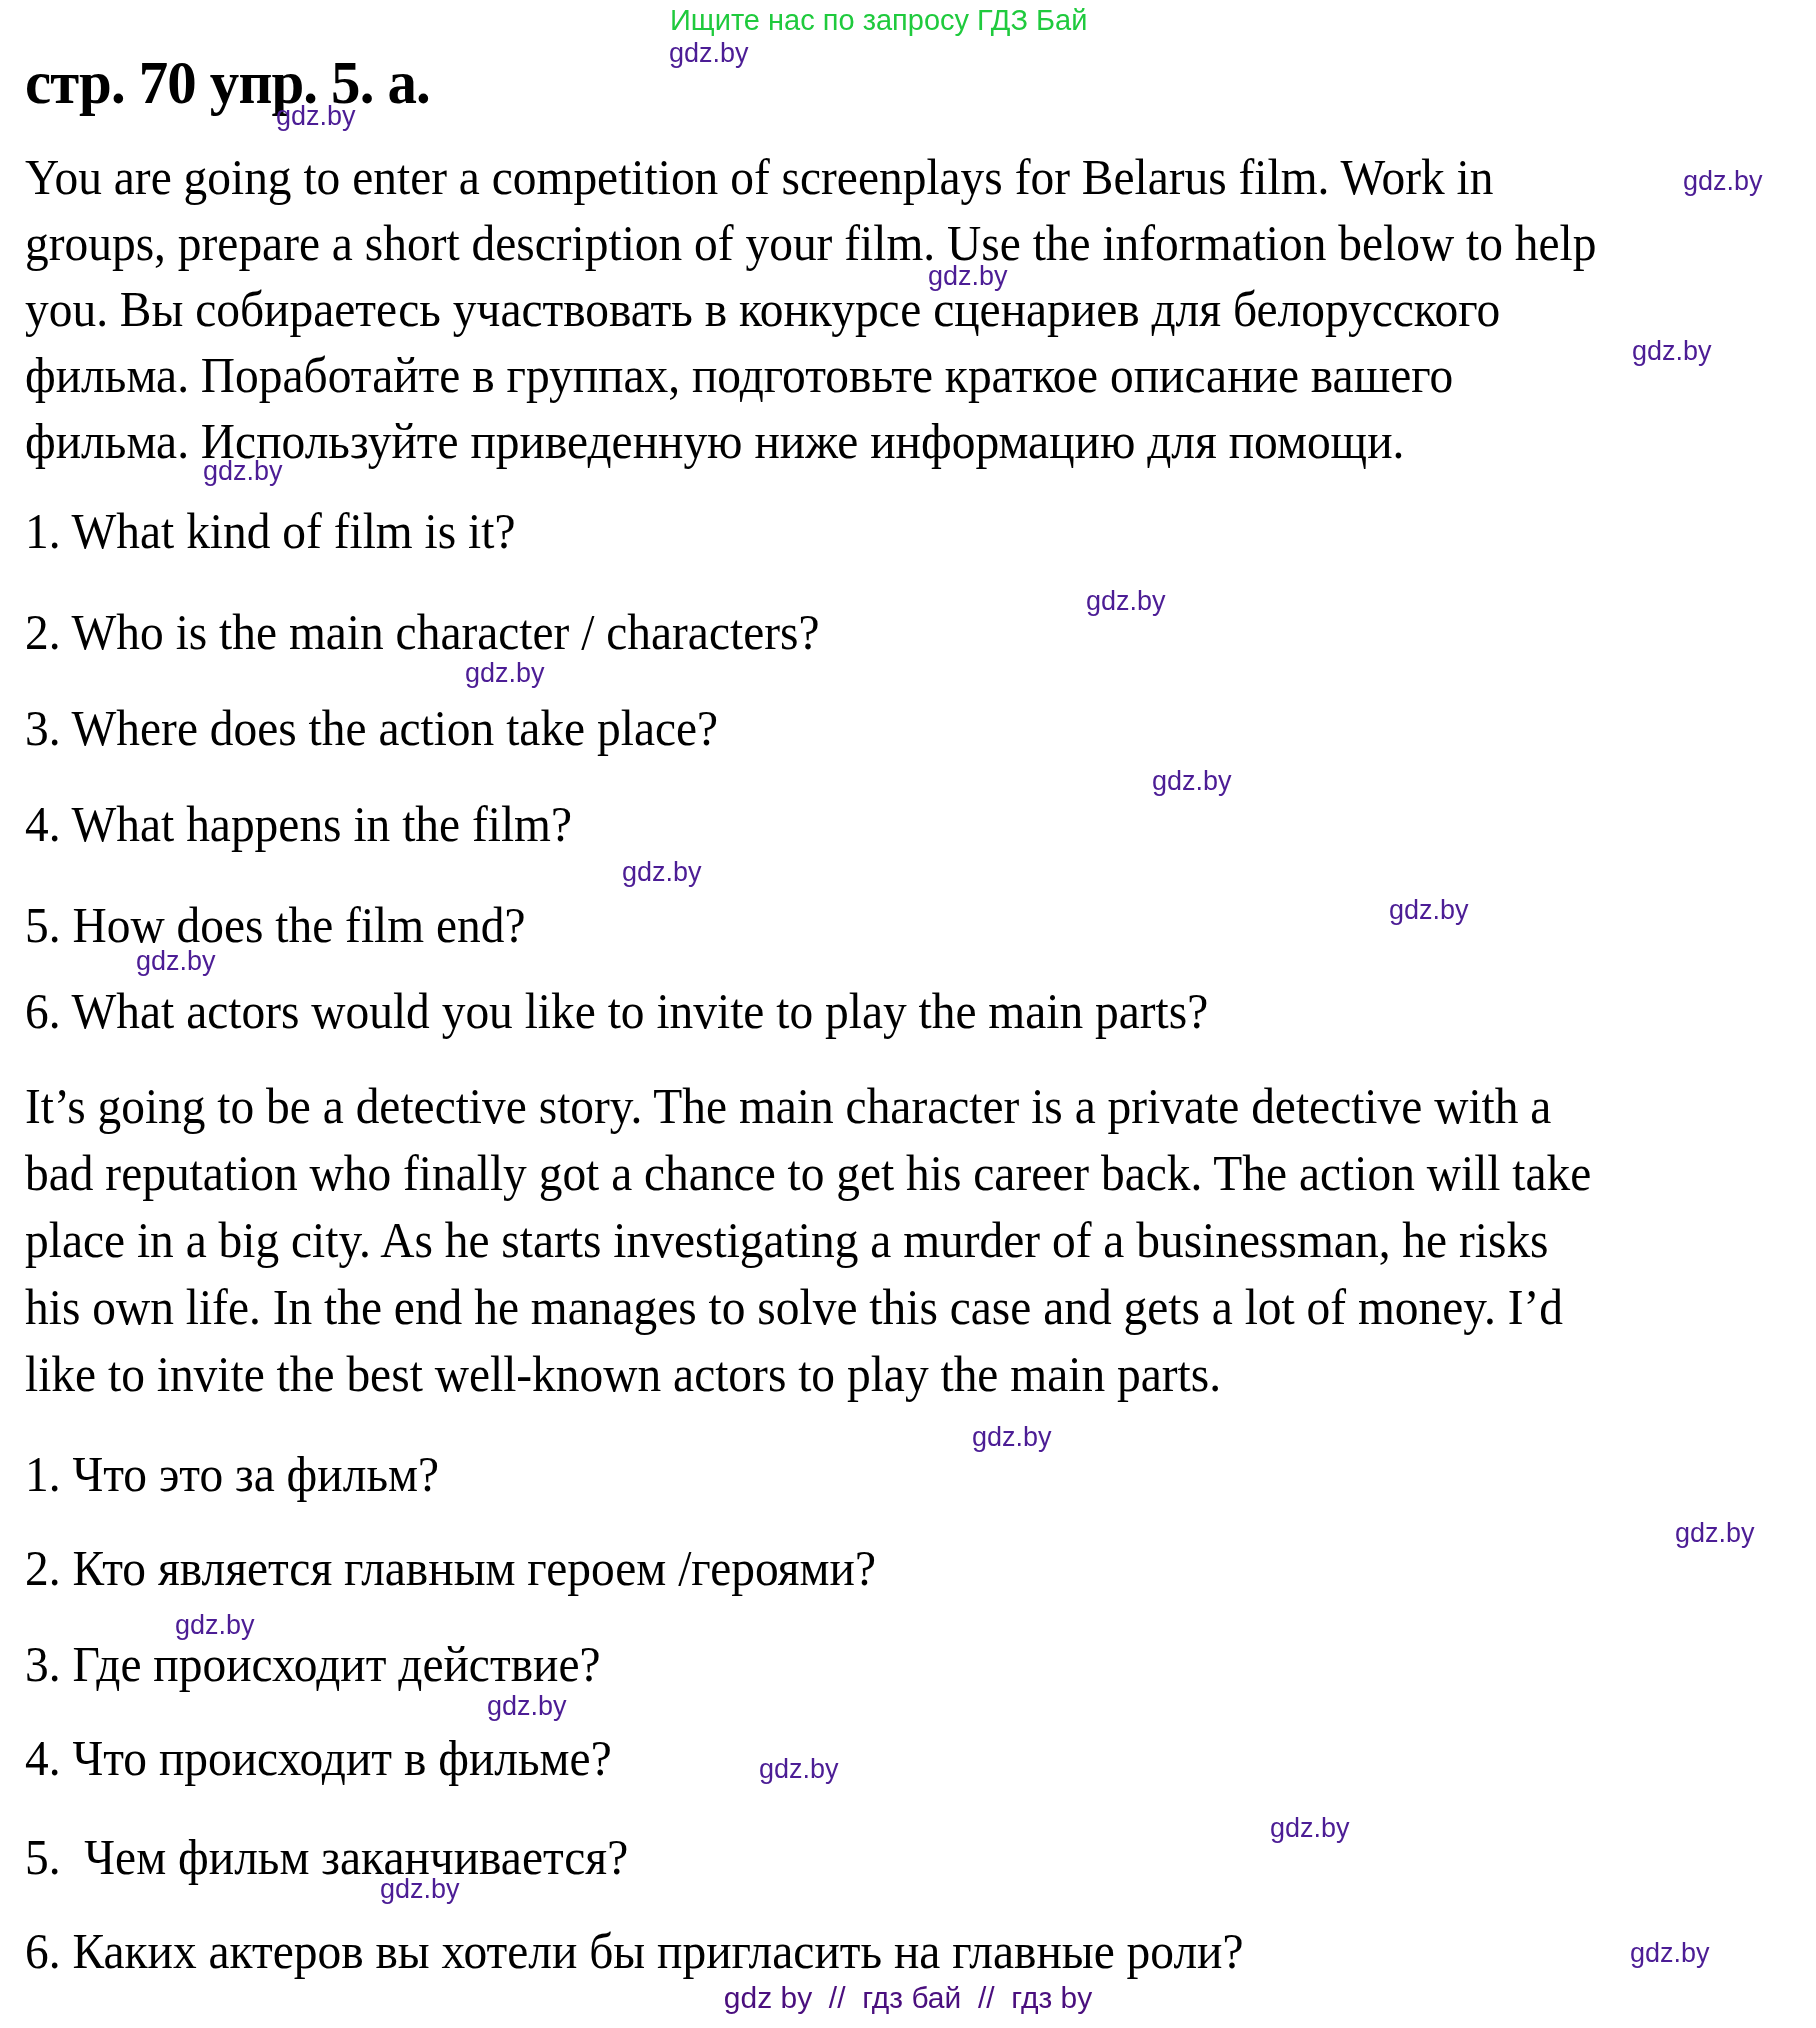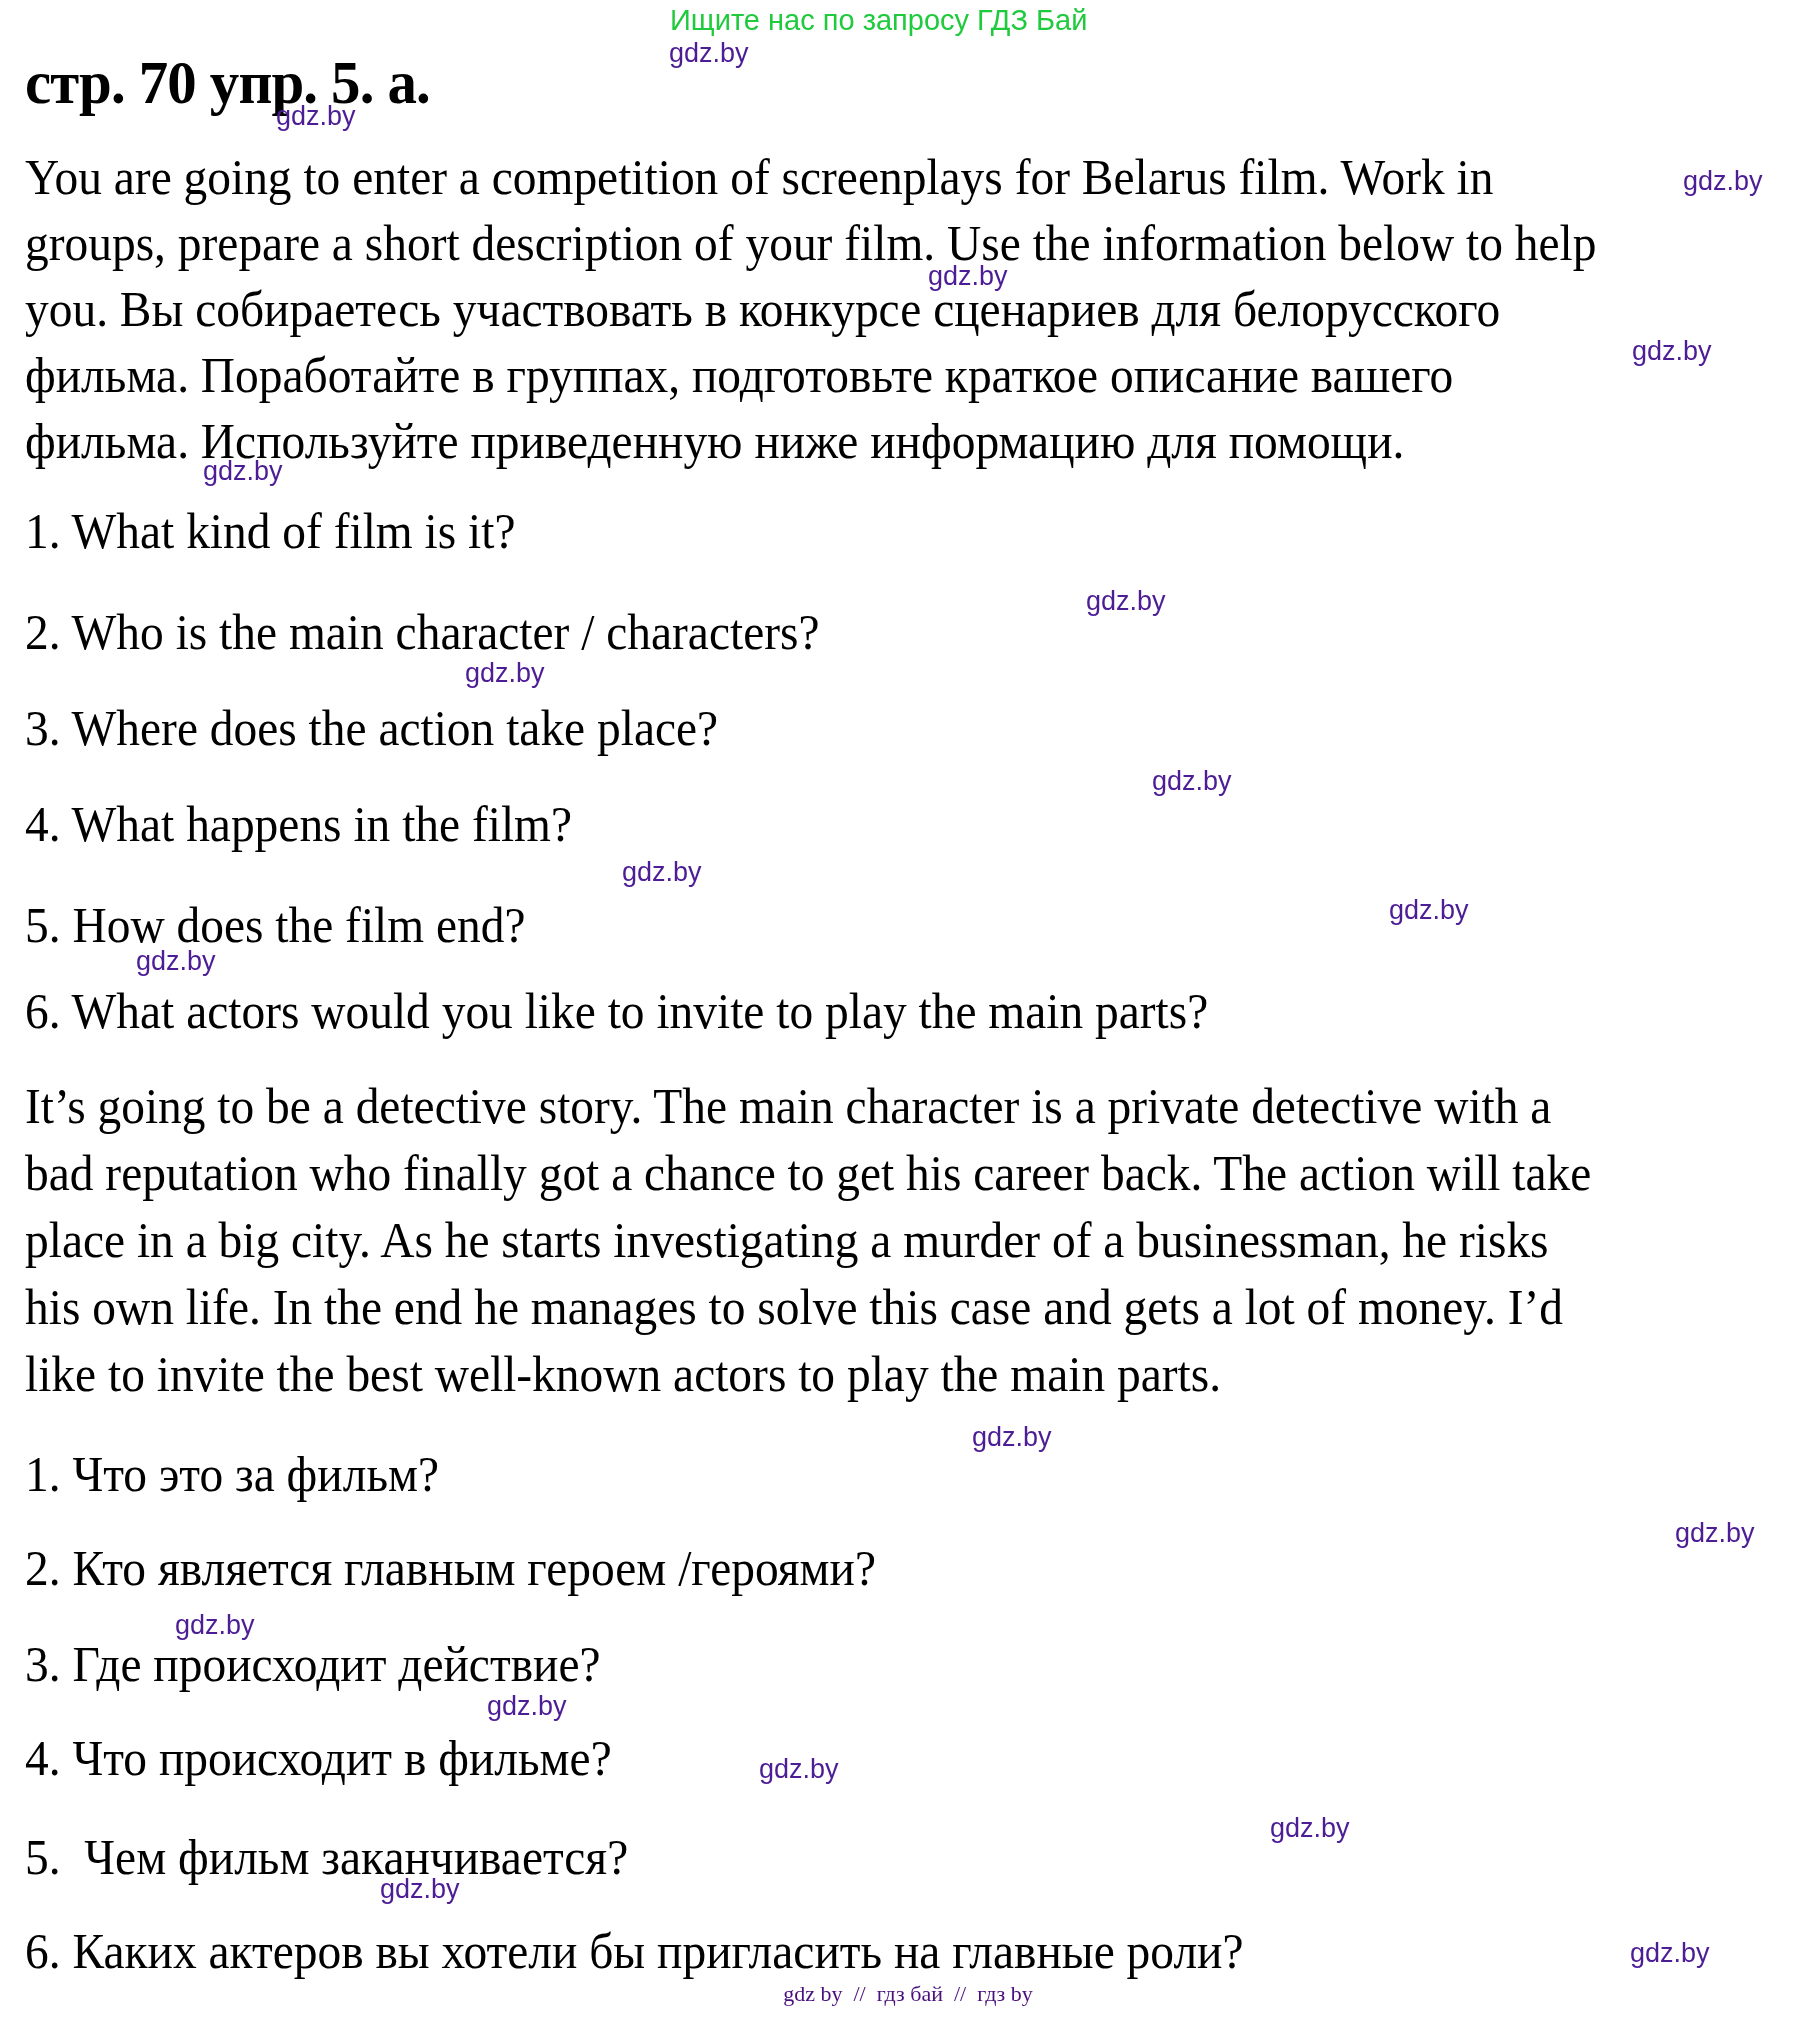--- a/index.html
+++ b/index.html
@@ -35,22 +35,22 @@
     line-height: 1.18;
   }
   .wm {
     font-family: Liberation Sans, sans-serif;
     font-size: 27px;
     color: #4c1d95;
   }
   .footer {
     left: 50%; top: 1981px;
     transform: translateX(-50%);
-    font-family: Liberation Serif, serif;
-    font-size: 22px;
+    font-family: Liberation Sans, sans-serif;
+    font-size: 30px;
     font-weight: 500;
     color: #4a0f7e;
   }
 </style>
 </head>
 <body>
 
 <div class="abs promo">Ищите нас по запросу ГДЗ Бай</div>
 
 <div class="abs heading">стр. 70 упр. 5. а.</div>

